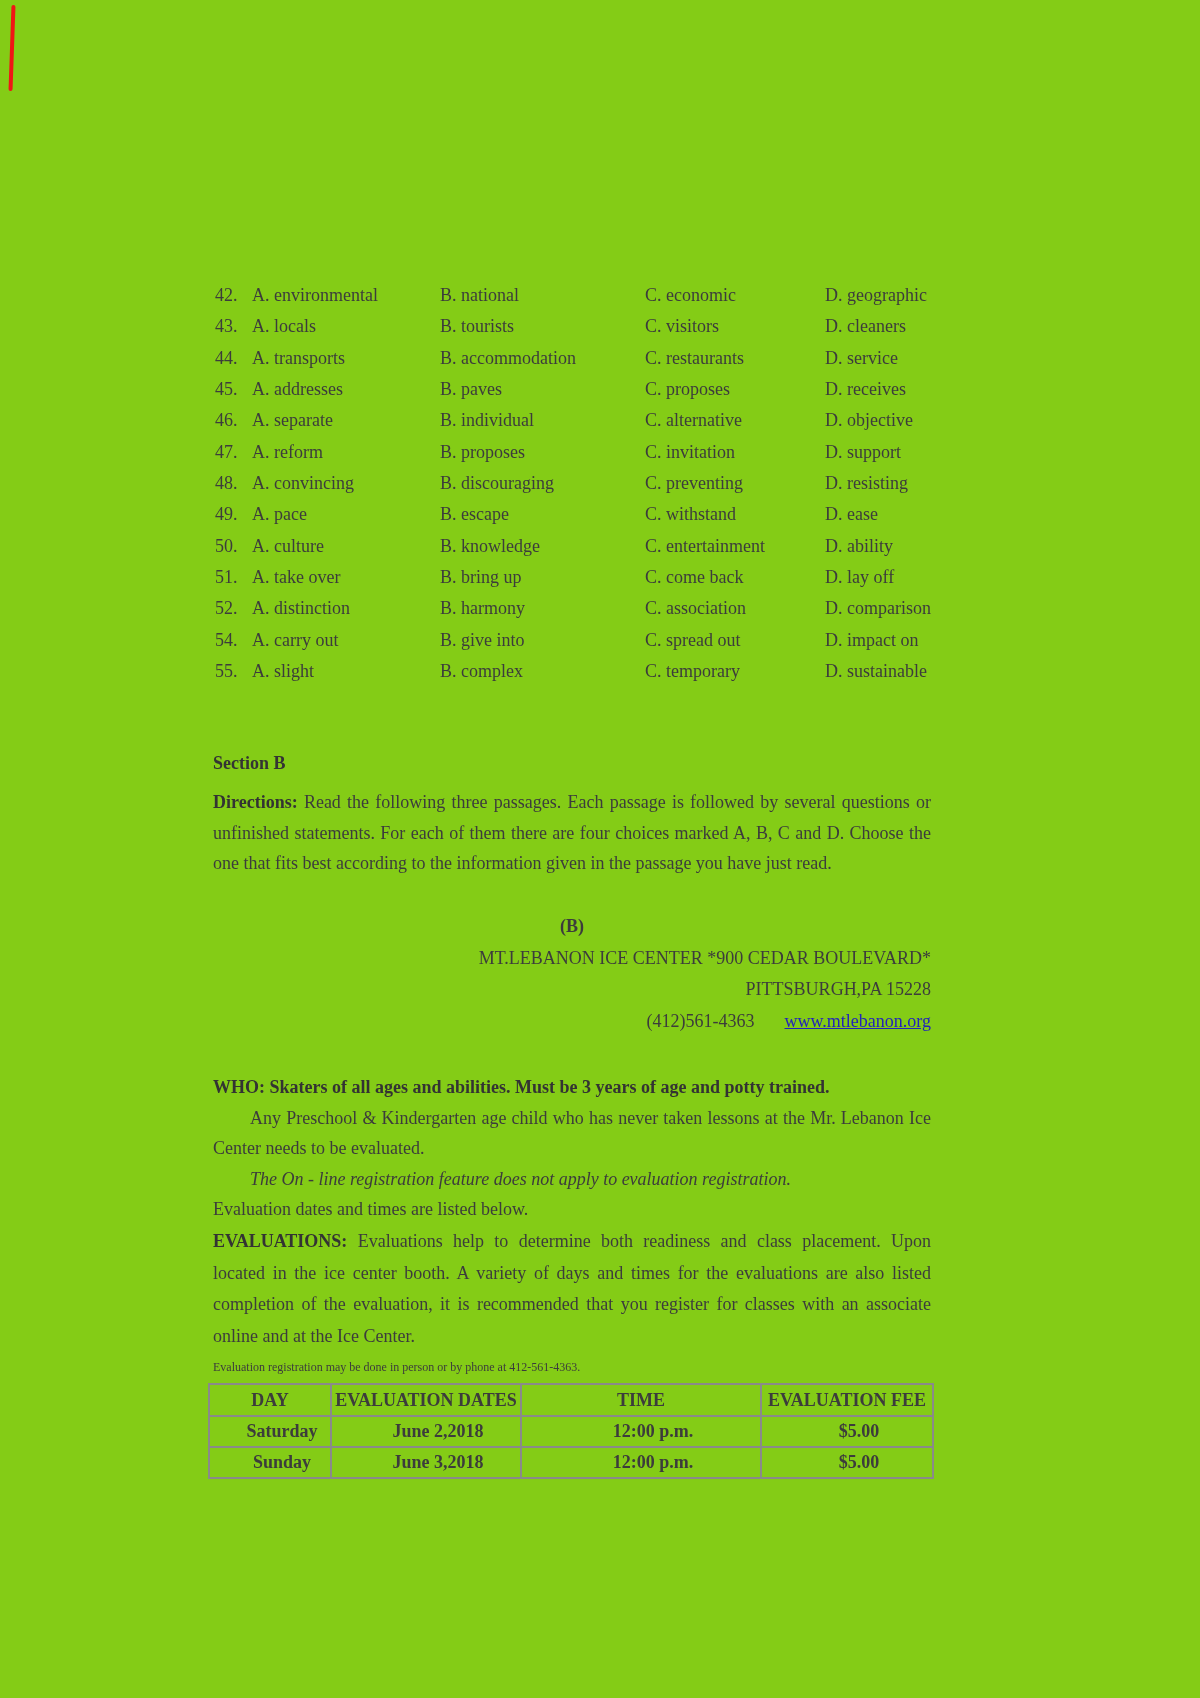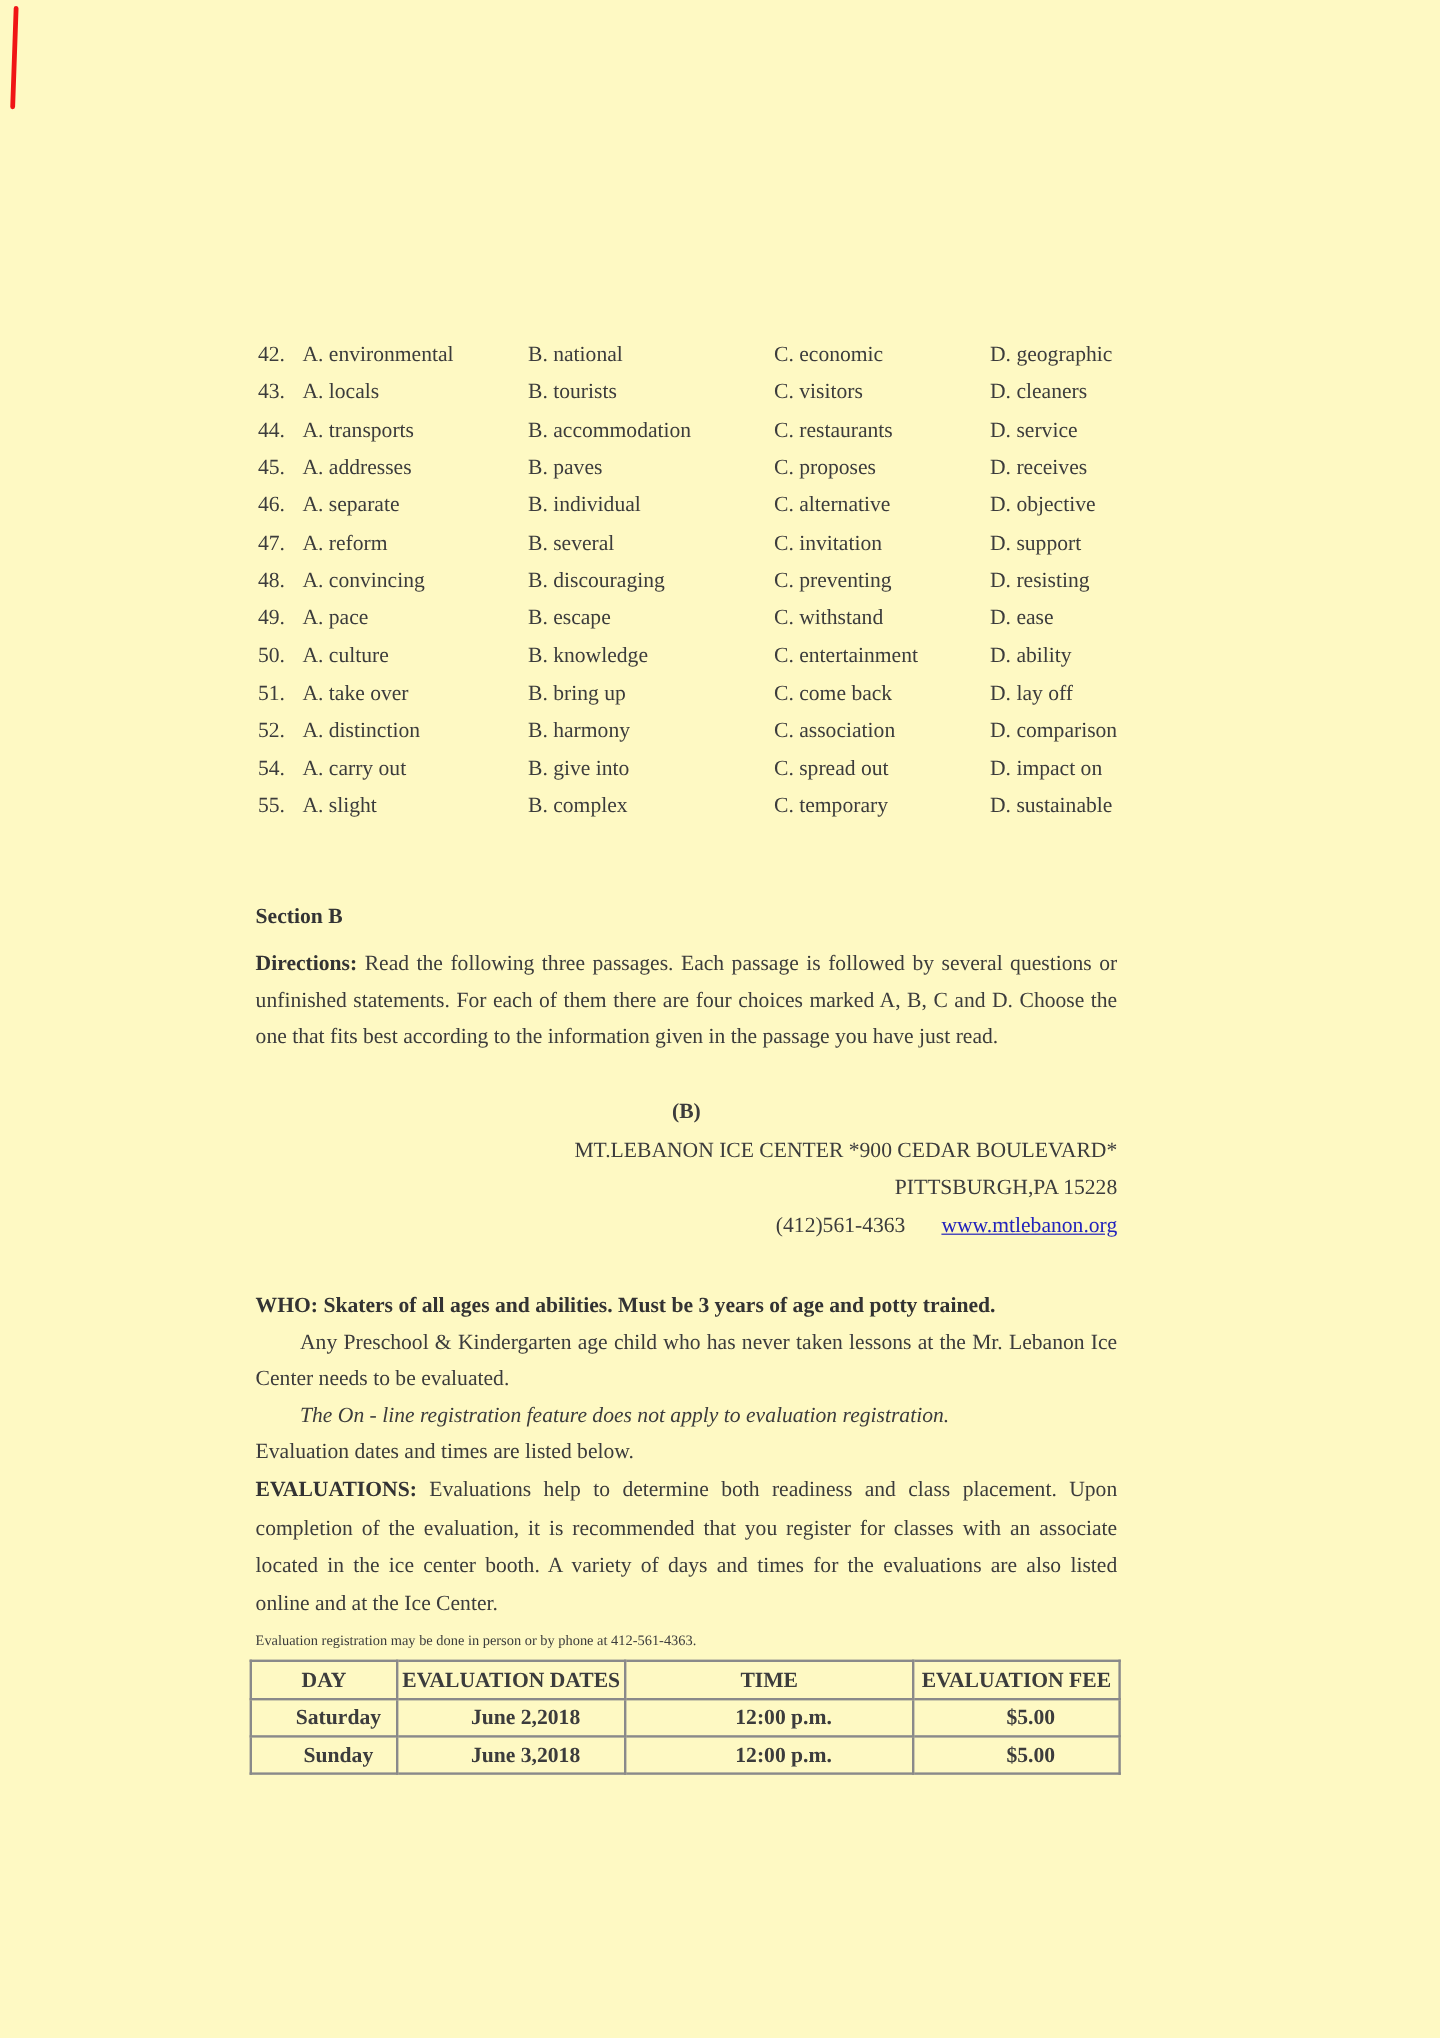--- a/index.html
+++ b/index.html
@@ -1,17 +1,17 @@
 <!DOCTYPE html>
 <html><head>
 <meta charset="utf-8">
 <style>
   html,body { margin:0; padding:0; background:#ffffff; }
   .page {
-    position:relative; width:1200px; height:1698px; background:#fef9c3;
+    position:relative; width:1200px; height:1698px; background:#84cc16;
     font-family:"Liberation Serif","DejaVu Serif",serif;
     color:#3c3c3c; overflow:hidden;
   }
   .abs { position:absolute; }
 
   
   .scan-mark { position:absolute; left:10px; top:5px; width:4px; height:86px;
                background:#f01515; transform:rotate(2deg); border-radius:2px; }
 
   
@@ -95,21 +95,21 @@
       <div class="qrow">
         <span class="q-num">46.</span>
         <span class="q-a">A. separate</span>
         <span class="q-b">B. individual</span>
         <span class="q-c">C. alternative</span>
         <span class="q-d">D. objective</span>
       </div>
       <div class="qrow">
         <span class="q-num">47.</span>
         <span class="q-a">A. reform</span>
-        <span class="q-b">B. several</span>
+        <span class="q-b">B. proposes</span>
         <span class="q-c">C. invitation</span>
         <span class="q-d">D. support</span>
       </div>
       <div class="qrow">
         <span class="q-num">48.</span>
         <span class="q-a">A. convincing</span>
         <span class="q-b">B. discouraging</span>
         <span class="q-c">C. preventing</span>
         <span class="q-d">D. resisting</span>
       </div>
@@ -177,22 +177,22 @@
   <div class="abs para" id="who">
     <div><b>WHO: Skaters of all ages and abilities. Must be 3 years of age and potty trained.</b></div>
     <div class="jl indent">Any Preschool &amp; Kindergarten age child who has never taken lessons at the Mr. Lebanon Ice</div>
     <div>Center needs to be evaluated.</div>
     <div class="indent italic-line">The On - line registration feature does not apply to evaluation registration.</div>
     <div>Evaluation dates and times are listed below.</div>
   </div>
 
   <div class="abs para" id="evaluations">
     <div class="jl"><b>EVALUATIONS:</b><span> Evaluations help to determine both readiness and class placement. Upon</span></div>
+    <div class="jl">located in the ice center booth. A variety of days and times for the evaluations are also listed</div>
     <div class="jl">completion of the evaluation, it is recommended that you register for classes with an associate</div>
-    <div class="jl">located in the ice center booth. A variety of days and times for the evaluations are also listed</div>
     <div>online and at the Ice Center.</div>
   </div>
 
   <div class="abs" id="registration">Evaluation registration may be done in person or by phone at 412-561-4363.</div>
 
   <table id="schedule">
     <colgroup>
         <col style="width: 122px;">
         <col style="width: 190px;">
         <col style="width: 240px;">

